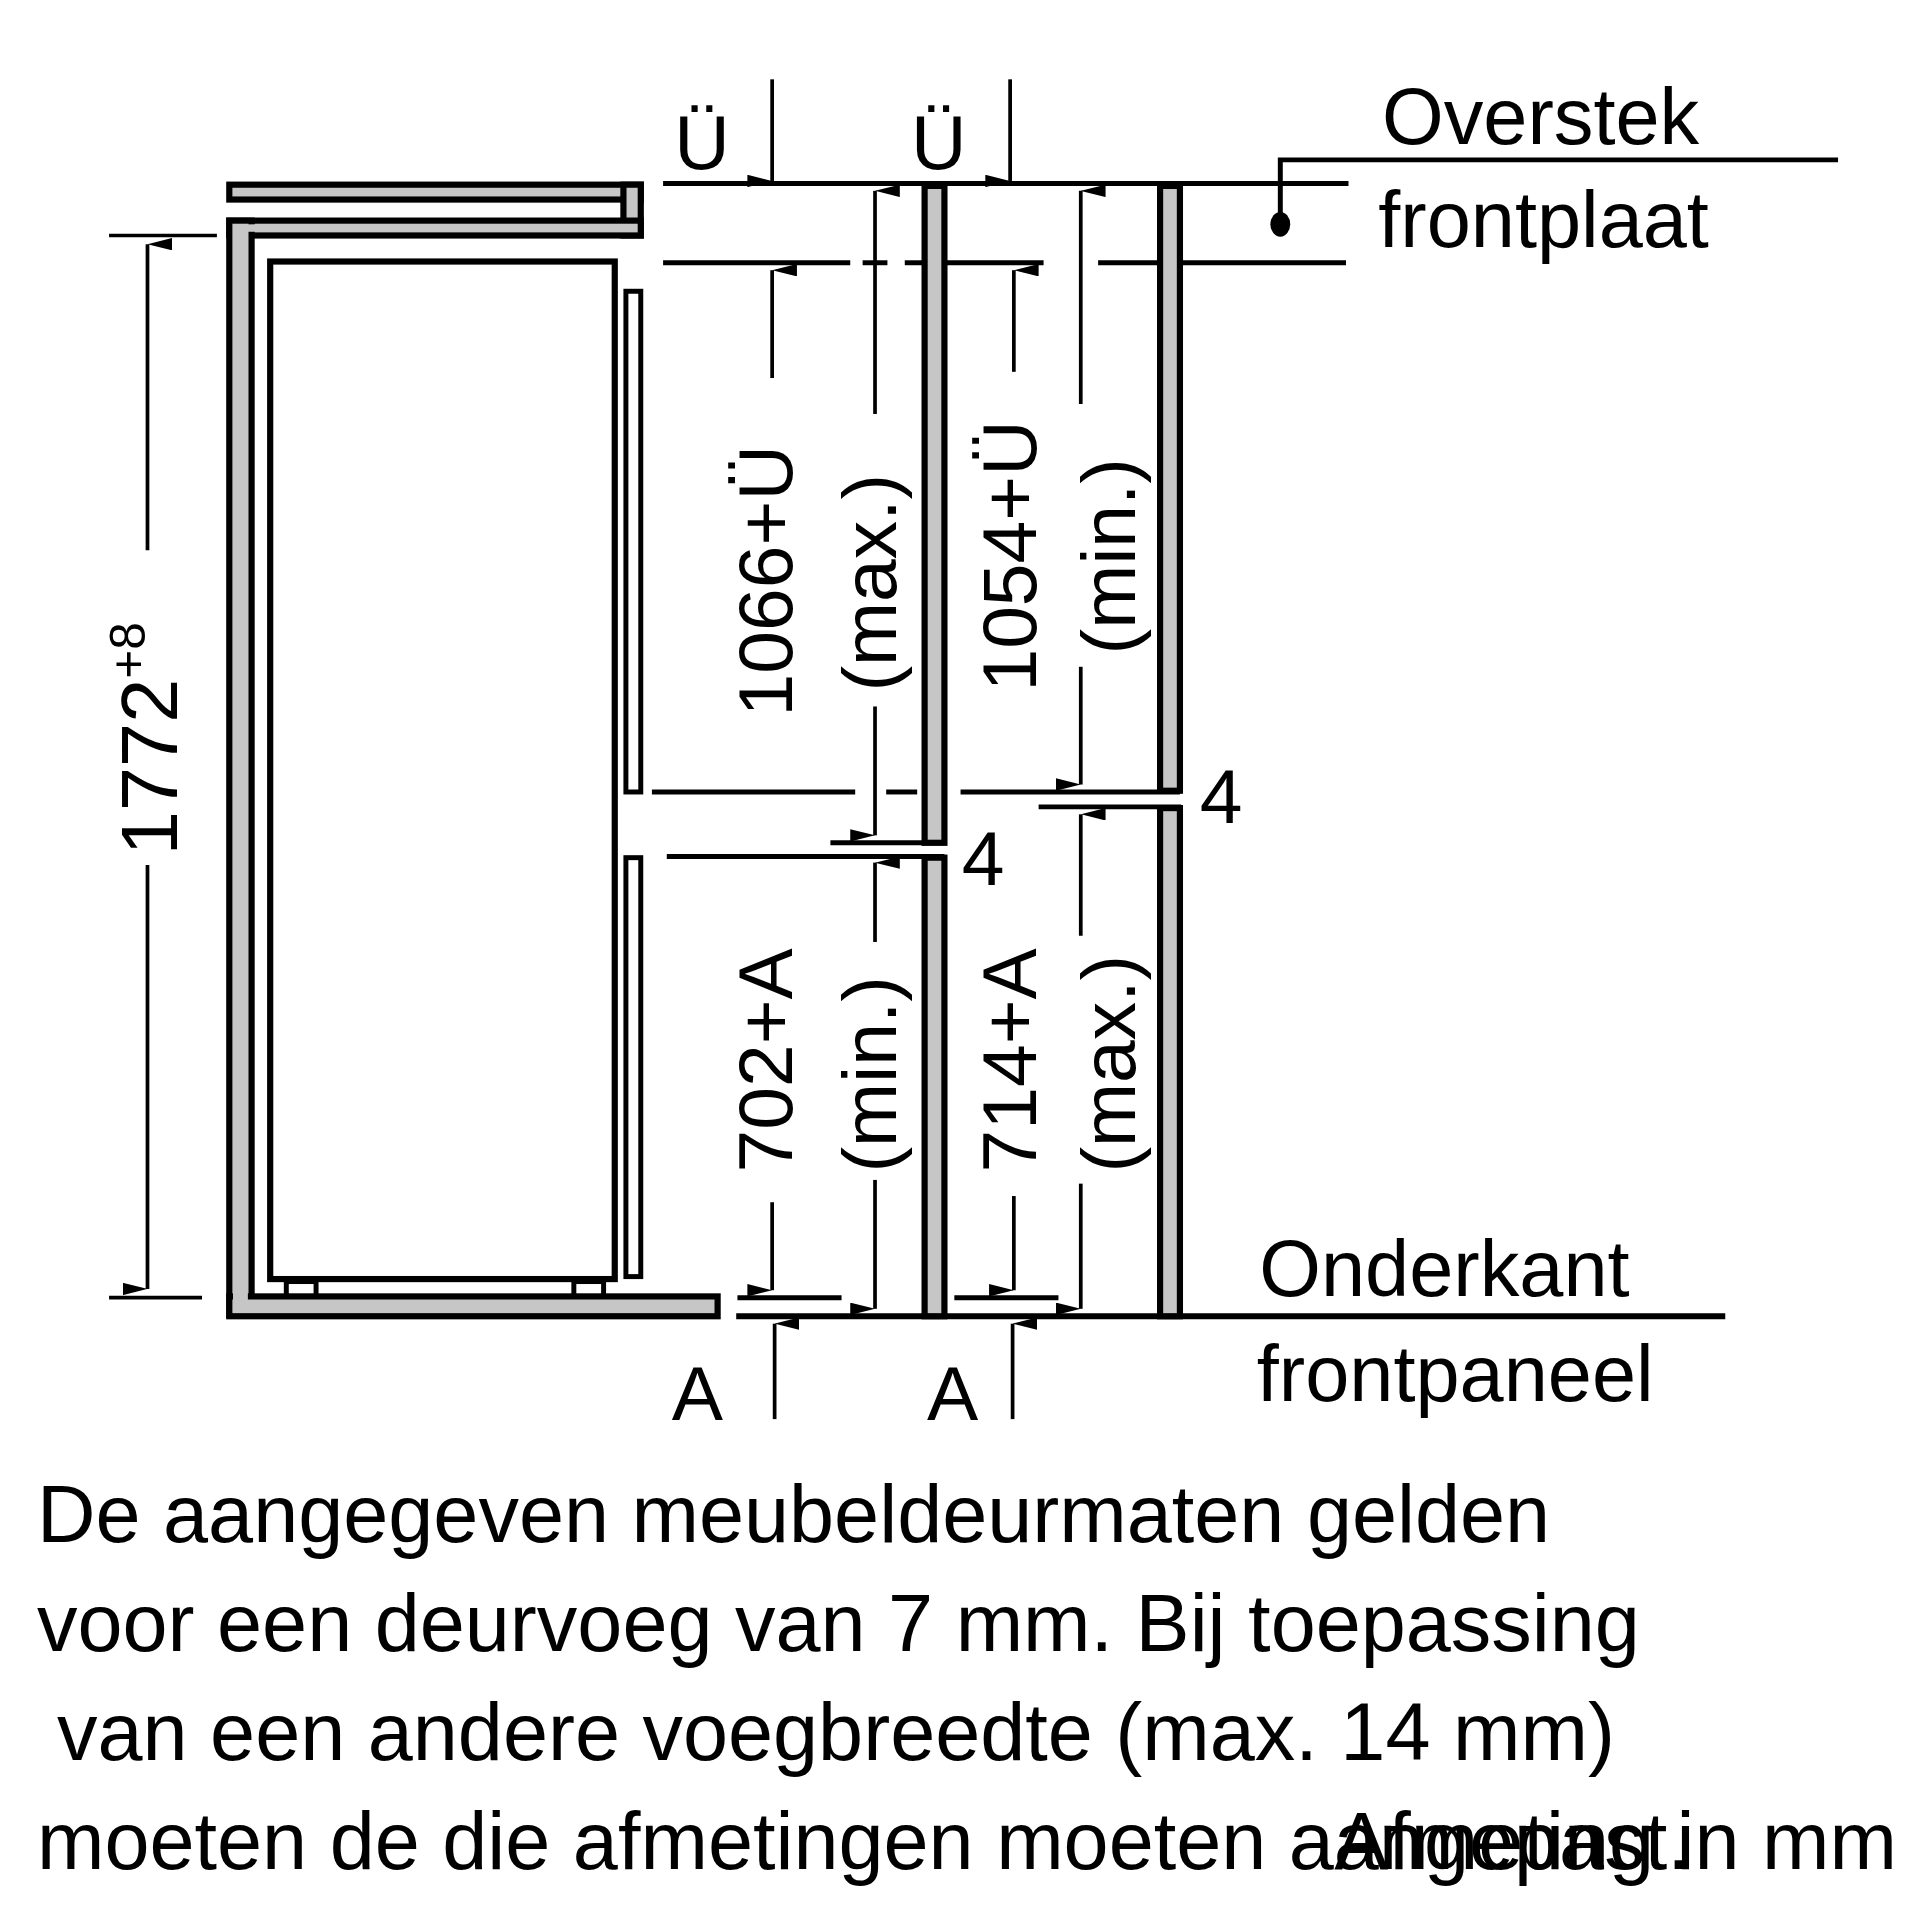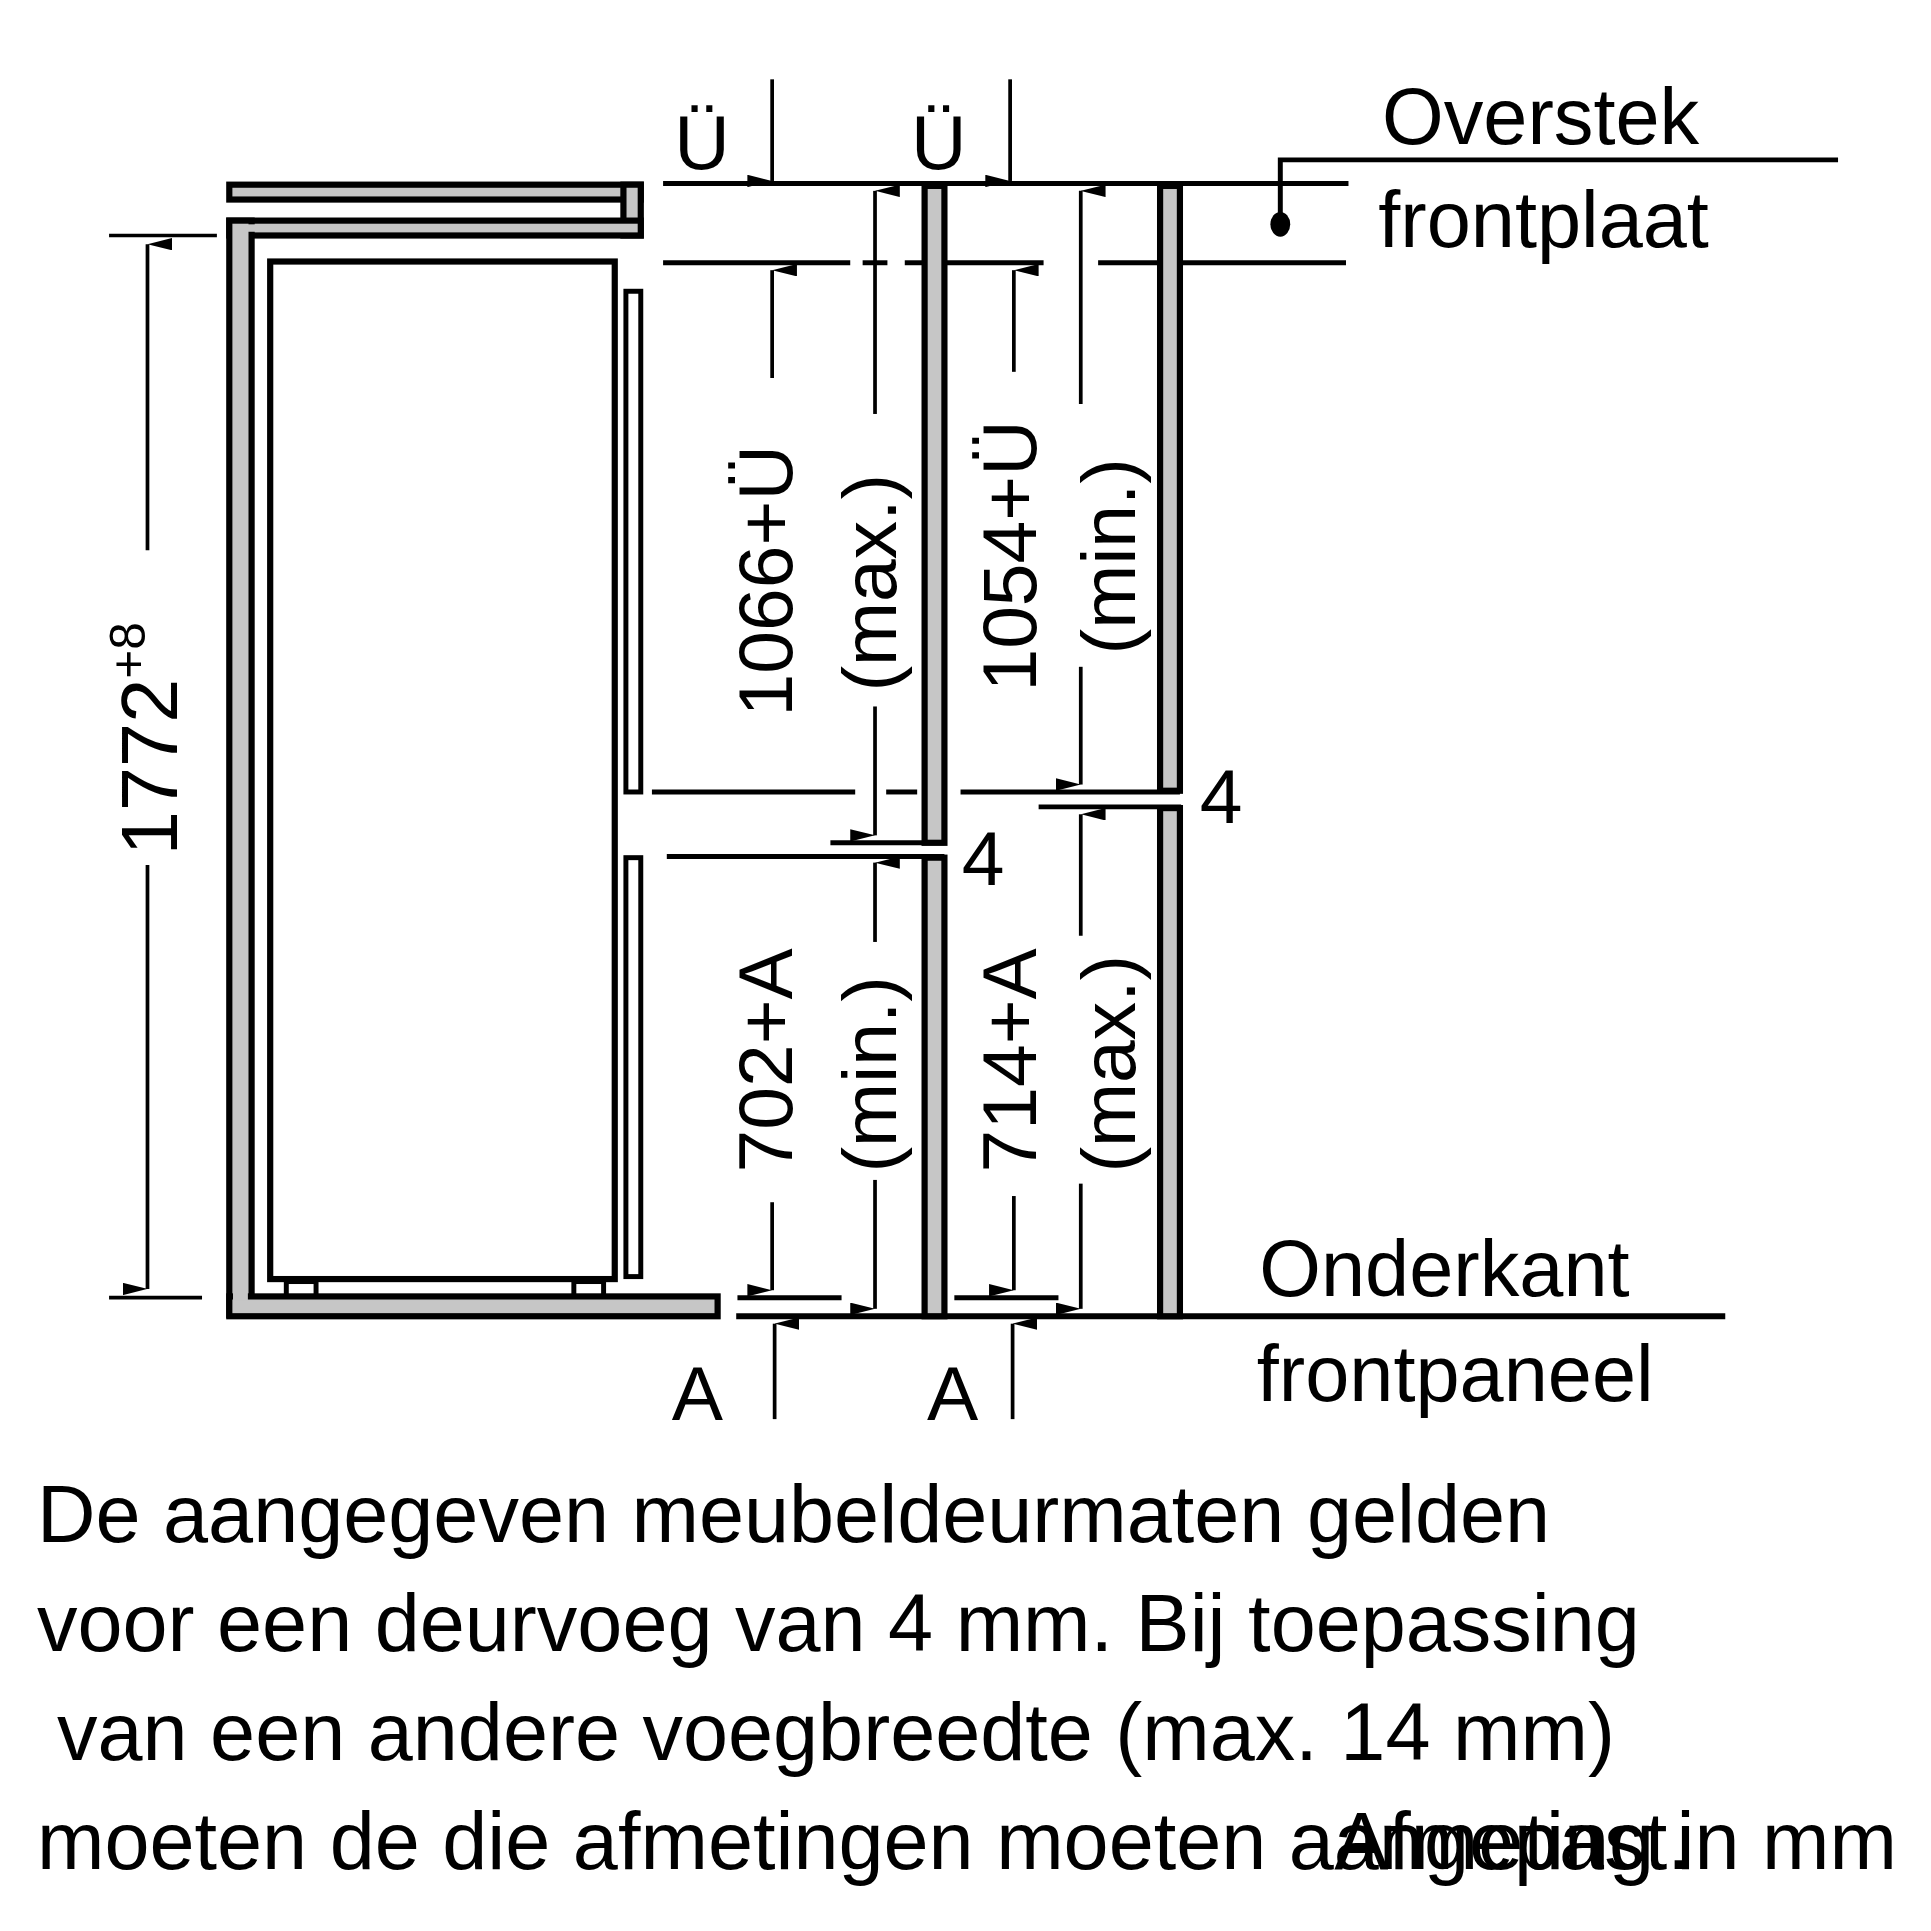--- a/index.html
+++ b/index.html
@@ -130,18 +130,18 @@
     <line class="stroke" stroke-width="3" x1="625" y1="1068" x2="625" y2="1145" marker-start="url(#ah)"></line>
     <text x="748" y="1146" font-size="62">A</text>
     <line class="stroke" stroke-width="3" x1="817" y1="1068" x2="817" y2="1145" marker-start="url(#ah)"></line>
   </g>
 
   <text x="1016" y="1046" font-size="64">Onderkant</text>
   <text x="1014" y="1130" font-size="64">frontpaneel</text>
 </svg>
 
 <div class="note" style="top:1460px;text-align:right;">De aangegeven meubeldeurmaten gelden</div>
-<div class="note" style="top:1569px;">voor een deurvoeg van 4 mm. Bij toepassing</div>
+<div class="note" style="top:1569px;">voor een deurvoeg van 7 mm. Bij toepassing</div>
 <div class="note" style="top:1678px;margin-left:20px;">van een andere voegbreedte (max. 14 mm)</div>
 <div class="note" style="top:1787px;">moeten de die afmetingen moeten aangepast.</div>
 
 <div class="note" style="top:1890px; left:auto; right:34px; line-height:1; margin-top:-89px;">Afmeting in mm</div>
 
 
 </body></html>

